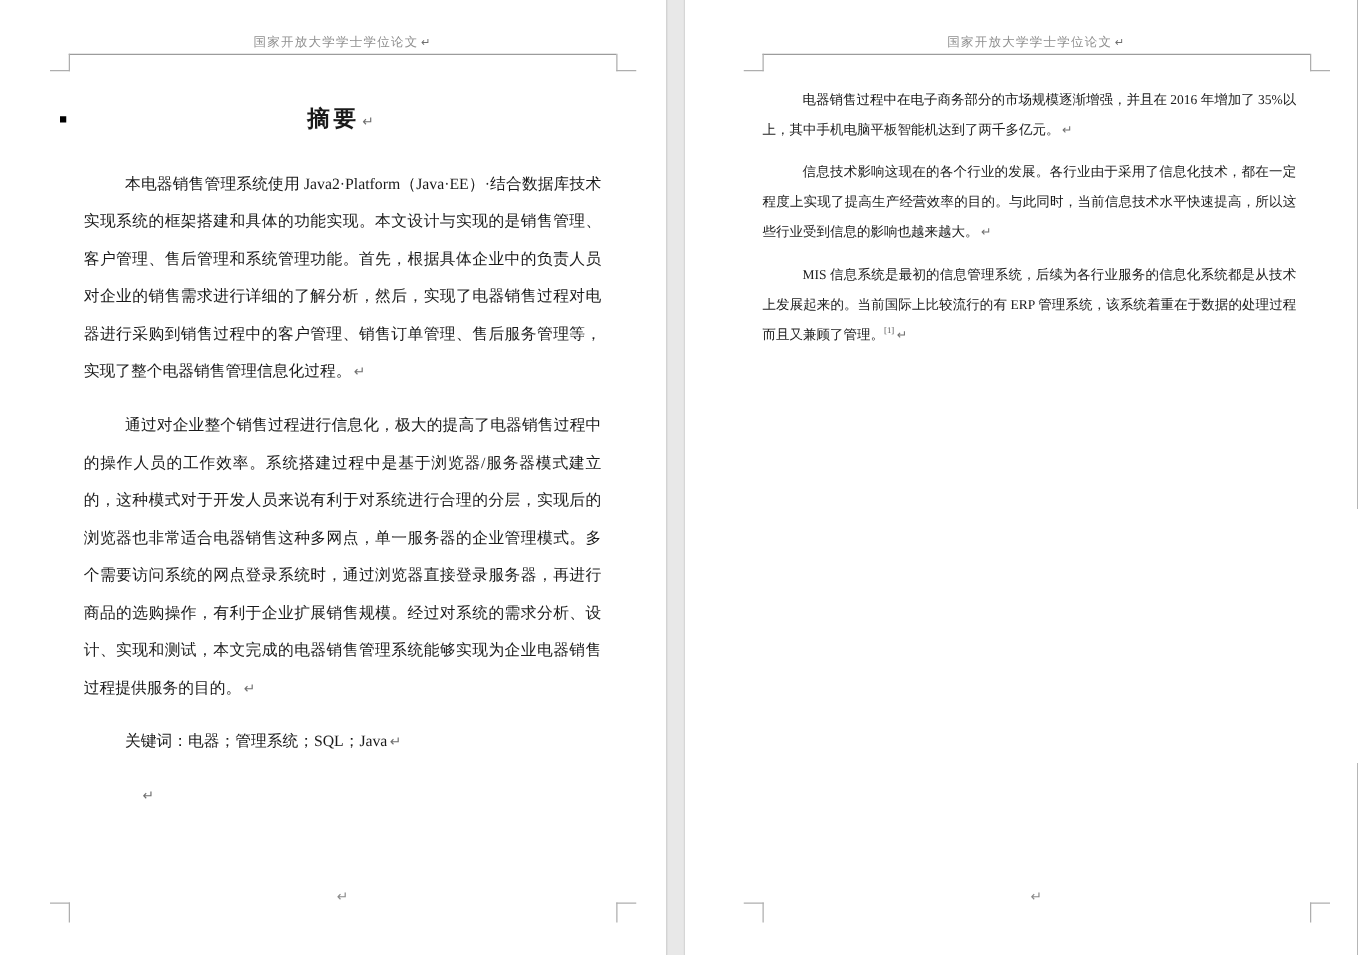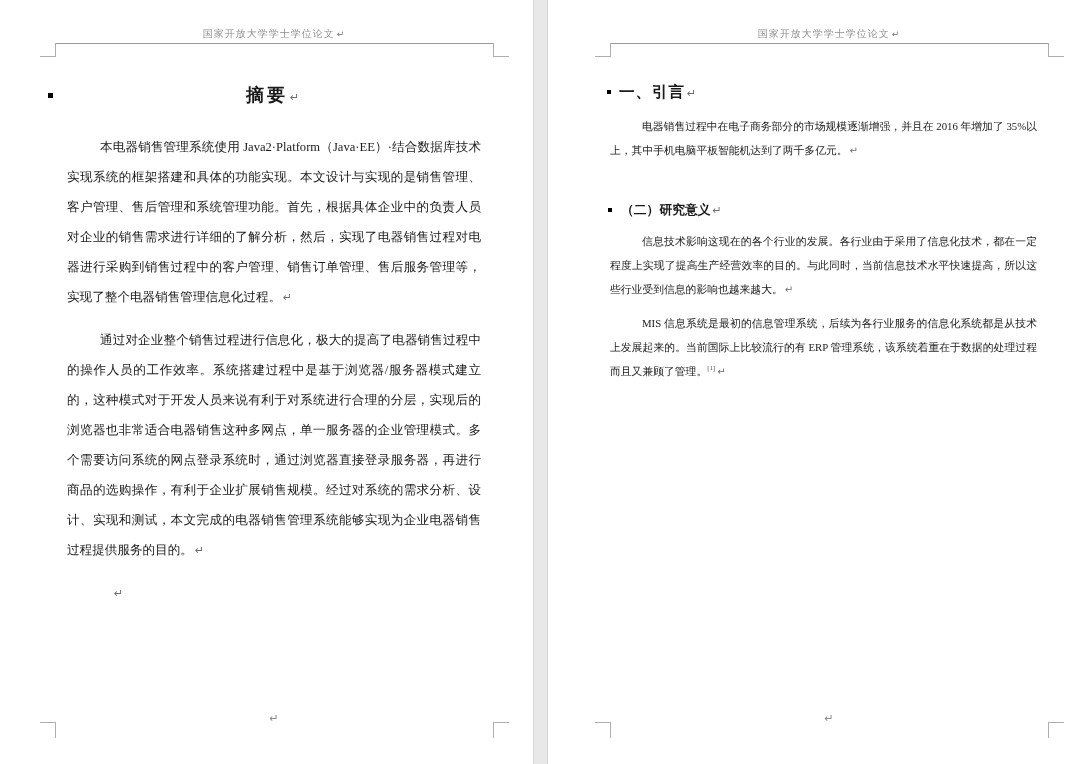--- a/index.html
+++ b/index.html
@@ -69,47 +69,42 @@
     <div class="crop crop-bl" style="left:40px"></div>
     <div class="crop crop-br" style="left:493px"></div>
 
     <div class="content content-l">
       <div class="doc-title">
         <span class="anchor-square"></span><span>摘要</span><span class="pilcrow">↵</span>
       </div>
       <div class="abstract">
         <p class="p-first"><span>本电器销售管理系统使用 Java2·Platform（Java·EE）·结合数据库技术实现系统的框架搭建和具体的功能实现。本文设计与实现的是销售管理、客户管理、售后管理和系统管理功能。首先，根据具体企业中的负责人员对企业的销售需求进行详细的了解分析，然后，实现了电器销售过程对电器进行采购到销售过程中的客户管理、销售订单管理、售后服务管理等，实现了整个电器销售管理信息化过程。</span><span class="pilcrow">↵</span></p>
         <p><span>通过对企业整个销售过程进行信息化，极大的提高了电器销售过程中的操作人员的工作效率。系统搭建过程中是基于浏览器/服务器模式建立的，这种模式对于开发人员来说有利于对系统进行合理的分层，实现后的浏览器也非常适合电器销售这种多网点，单一服务器的企业管理模式。多个需要访问系统的网点登录系统时，通过浏览器直接登录服务器，再进行商品的选购操作，有利于企业扩展销售规模。经过对系统的需求分析、设计、实现和测试，本文完成的电器销售管理系统能够实现为企业电器销售过程提供服务的目的。</span><span class="pilcrow">↵</span></p>
+        <p><span>关键词：电器；管理系统；SQL；Java</span><span class="pilcrow">↵</span></p>
         <p class="empty-line"><span class="pilcrow">↵</span></p>
       </div>
     </div>
 
     <div class="footer-mark content-l"><span class="pilcrow">↵</span></div>
   </div>
 
   <div class="divider"></div>
 
   <div class="page page-right">
     <div class="hdr-text content-r"><span>国家开放大学学士学位论文</span><span class="pilcrow" style="font-size:9px">↵</span></div>
     <div class="hdr-rule content-r"></div>
     <div class="crop crop-tl" style="left:47px"></div>
     <div class="crop crop-tr" style="left:500px"></div>
     <div class="crop crop-bl" style="left:47px"></div>
     <div class="crop crop-br" style="left:500px"></div>
 
     <div class="content content-r">
-      <div class="h1">
-        <span class="anchor-square"></span><span>一、引言</span><span class="pilcrow">↵</span>
-      </div>
 
       <p class="sec-body"><span>电器销售过程中在电子商务部分的市场规模逐渐增强，并且在 2016 年增加了 35%以上，其中手机电脑平板智能机达到了两千多亿元。</span><span class="pilcrow">↵</span></p>
 
-      <div class="h2 h2-yy">
-        <span class="anchor-square"></span><span>（二）研究意义</span><span class="pilcrow">↵</span>
-      </div>
       <p class="sec-body"><span>信息技术影响这现在的各个行业的发展。各行业由于采用了信息化技术，都在一定程度上实现了提高生产经营效率的目的。与此同时，当前信息技术水平快速提高，所以这些行业受到信息的影响也越来越大。</span><span class="pilcrow">↵</span></p>
 
       <p class="sec-body"><span>MIS 信息系统是最初的信息管理系统，后续为各行业服务的信息化系统都是从技术上发展起来的。当前国际上比较流行的有 ERP 管理系统，该系统着重在于数据的处理过程而且又兼顾了管理。</span><sup class="cite">[1]</sup><span class="pilcrow">↵</span></p>
     </div>
 
     <div class="footer-mark content-r"><span class="pilcrow">↵</span></div>
   </div>
 
 </div>
 

